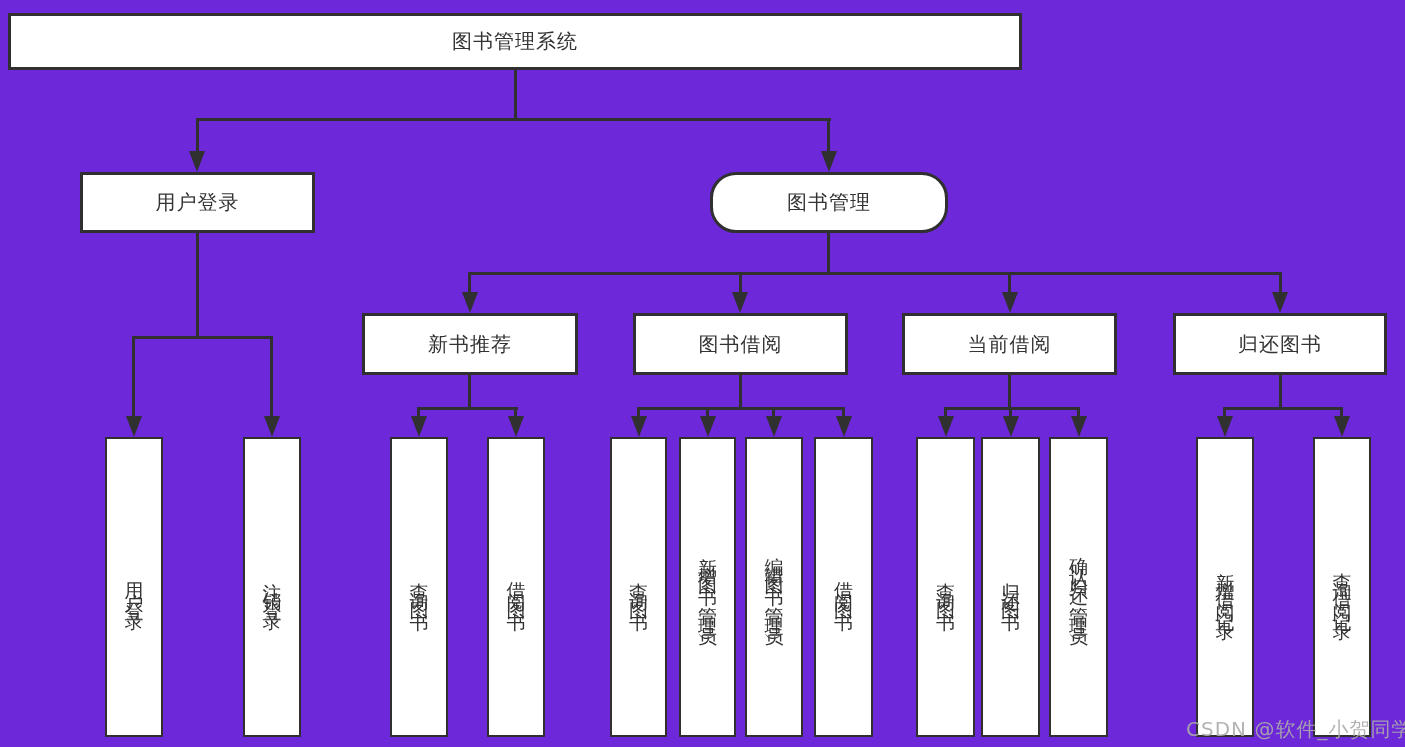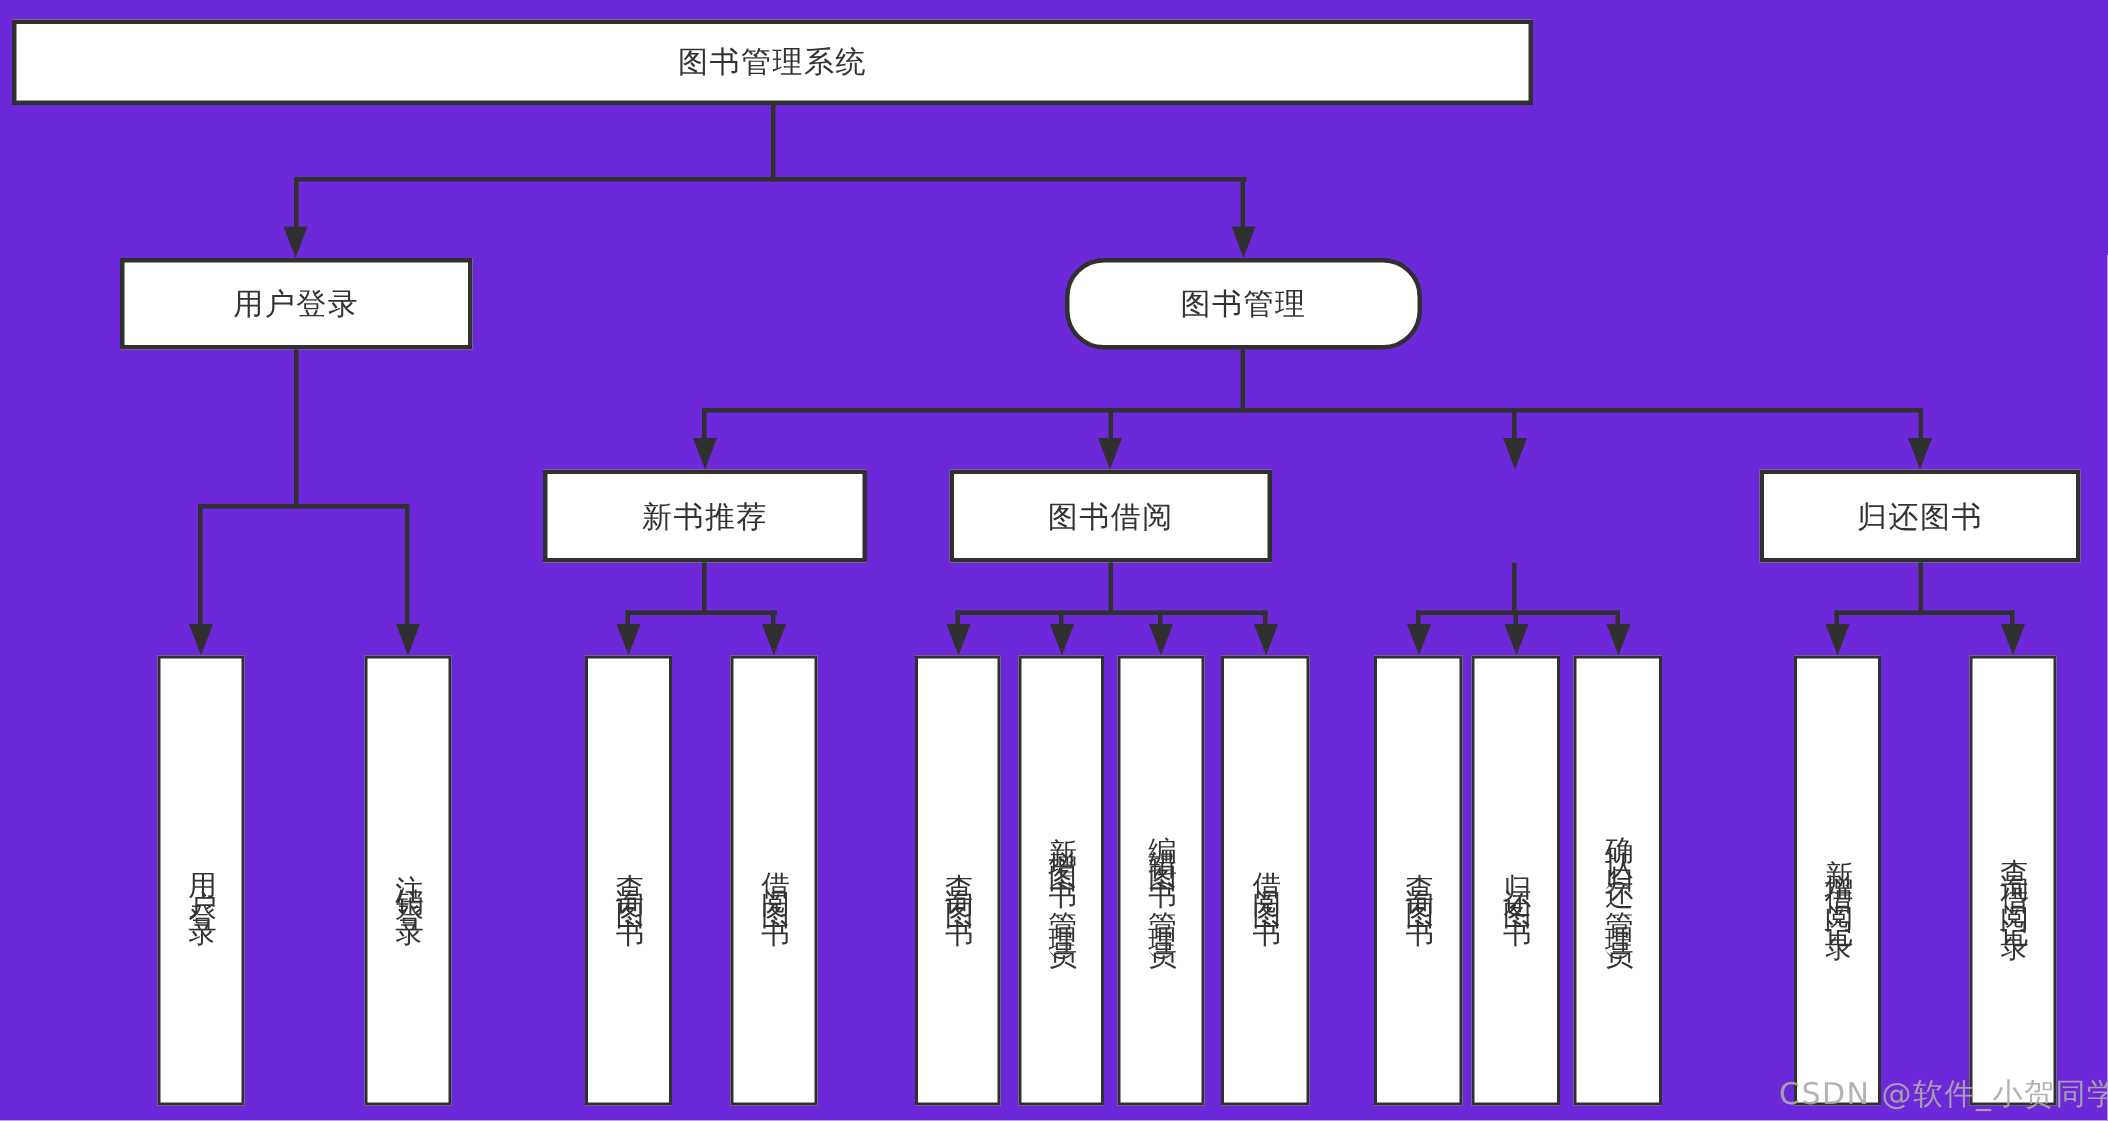--- a/index.html
+++ b/index.html
@@ -48,20 +48,23 @@
   </div>
   <div class="box" style="left:710px; top:172px; width:238px; height:61px;border-radius:26px;">
     <span>图书管理</span>
   </div>
 
   <div class="box" style="left:362px; top:313px; width:216px; height:62px;">
     <span>新书推荐</span>
   </div>
   <div class="box" style="left:633px; top:313px; width:215px; height:62px;">
     <span>图书借阅</span>
+  </div>
+  <div class="box" style="left:902px; top:313px; width:215px; height:62px;">
+    <span>当前借阅</span>
   </div>
   <div class="box" style="left:1173px; top:313px; width:214px; height:62px;">
     <span>归还图书</span>
   </div>
 
   <div class="box leaf" style="left:105px; top:437px; width:58px; height:300px;">
     <span class="vtext">用户登录</span>
   </div>
   <div class="box leaf" style="left:243px; top:437px; width:58px; height:300px;">
     <span class="vtext">注销登录</span>

